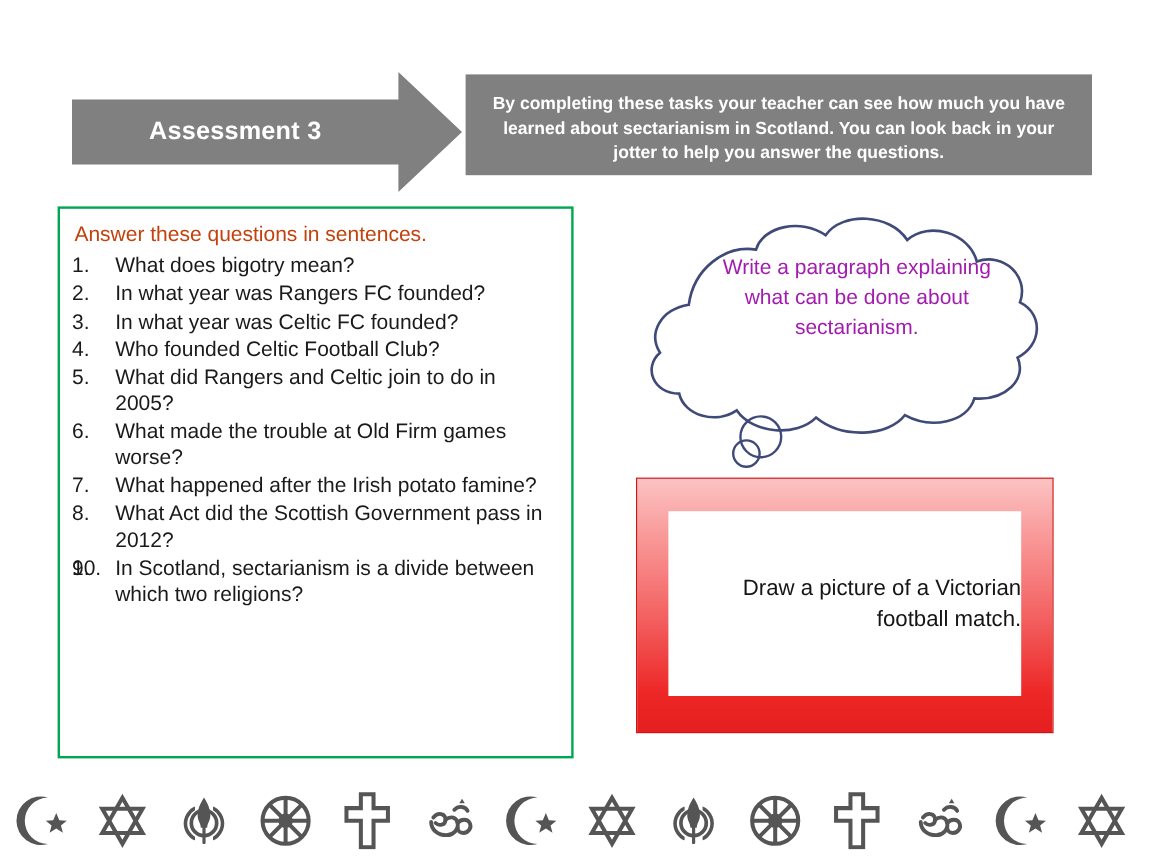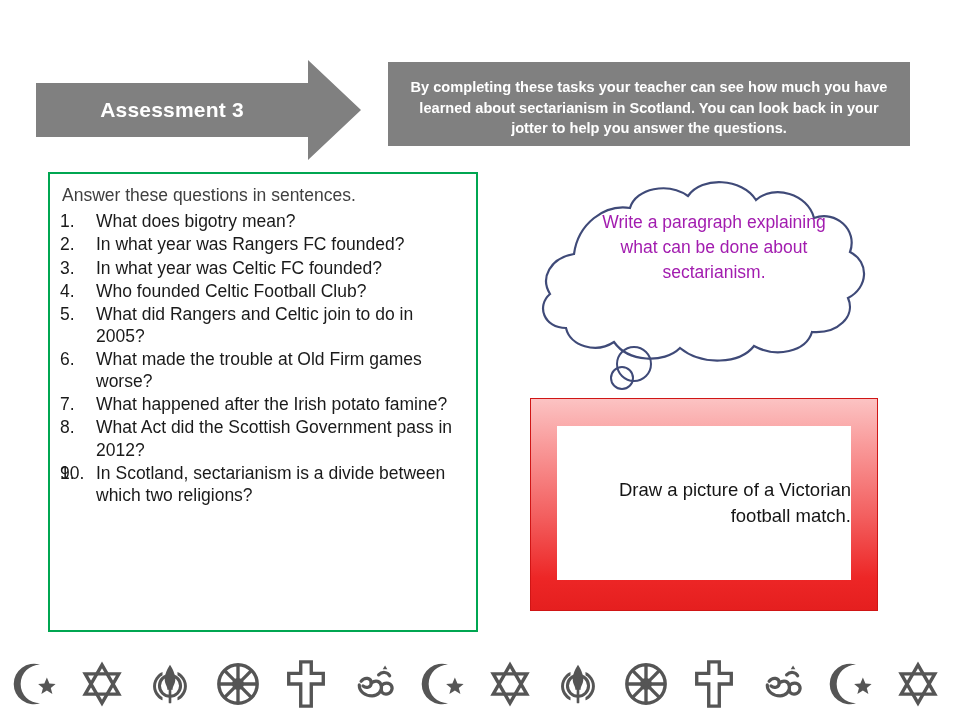--- a/index.html
+++ b/index.html
@@ -12,21 +12,21 @@
     height: 720px;
     position: relative;
     overflow: hidden;
     font-family: "Liberation Sans", sans-serif;
     color: #000000;
   }
 
   
   #arrow-banner {
     position: absolute;
-    left: 36px;
+    left: 60px;
     top: 60px;
     width: 325px;
     height: 100px;
   }
   #arrow-banner svg {
     position: absolute;
     left: 0;
     top: 0;
   }
   #arrow-label {
@@ -75,21 +75,21 @@
     height: 460px;
     border: 2px solid #00a651;
     box-sizing: border-box;
     background: #ffffff;
     padding: 8px 10px 0 10px;
   }
   #questions-intro {
     font-size: 17.5px;
     line-height: 1.33;
     margin: 2px 0 3px 2px;
-    color: #404040;
+    color: #c2410c;
   }
   #questions-list {
     list-style: none;
     margin: 0;
     padding: 0;
   }
   #questions-list li {
     position: relative;
     font-size: 17.5px;
     line-height: 1.265;

